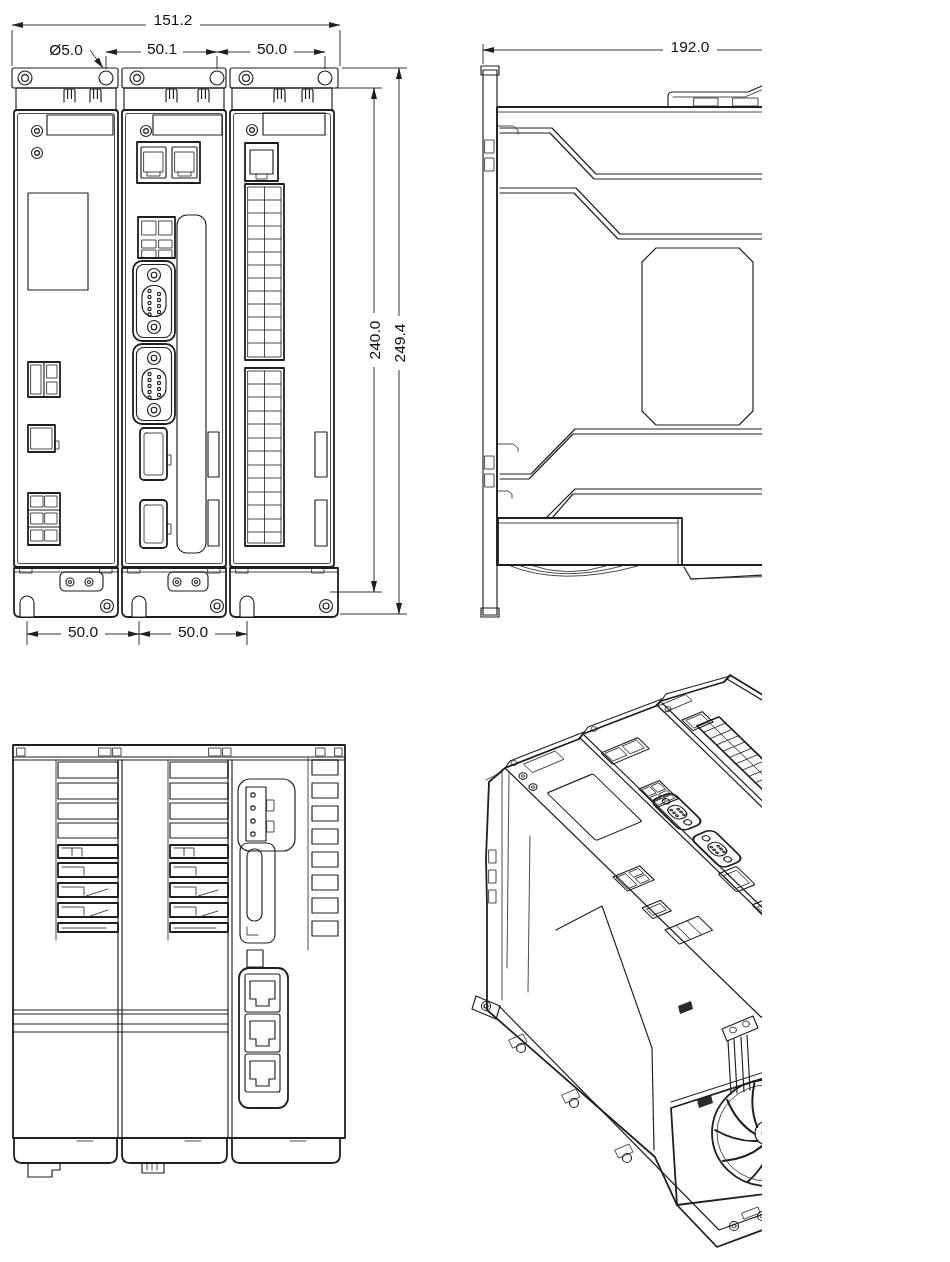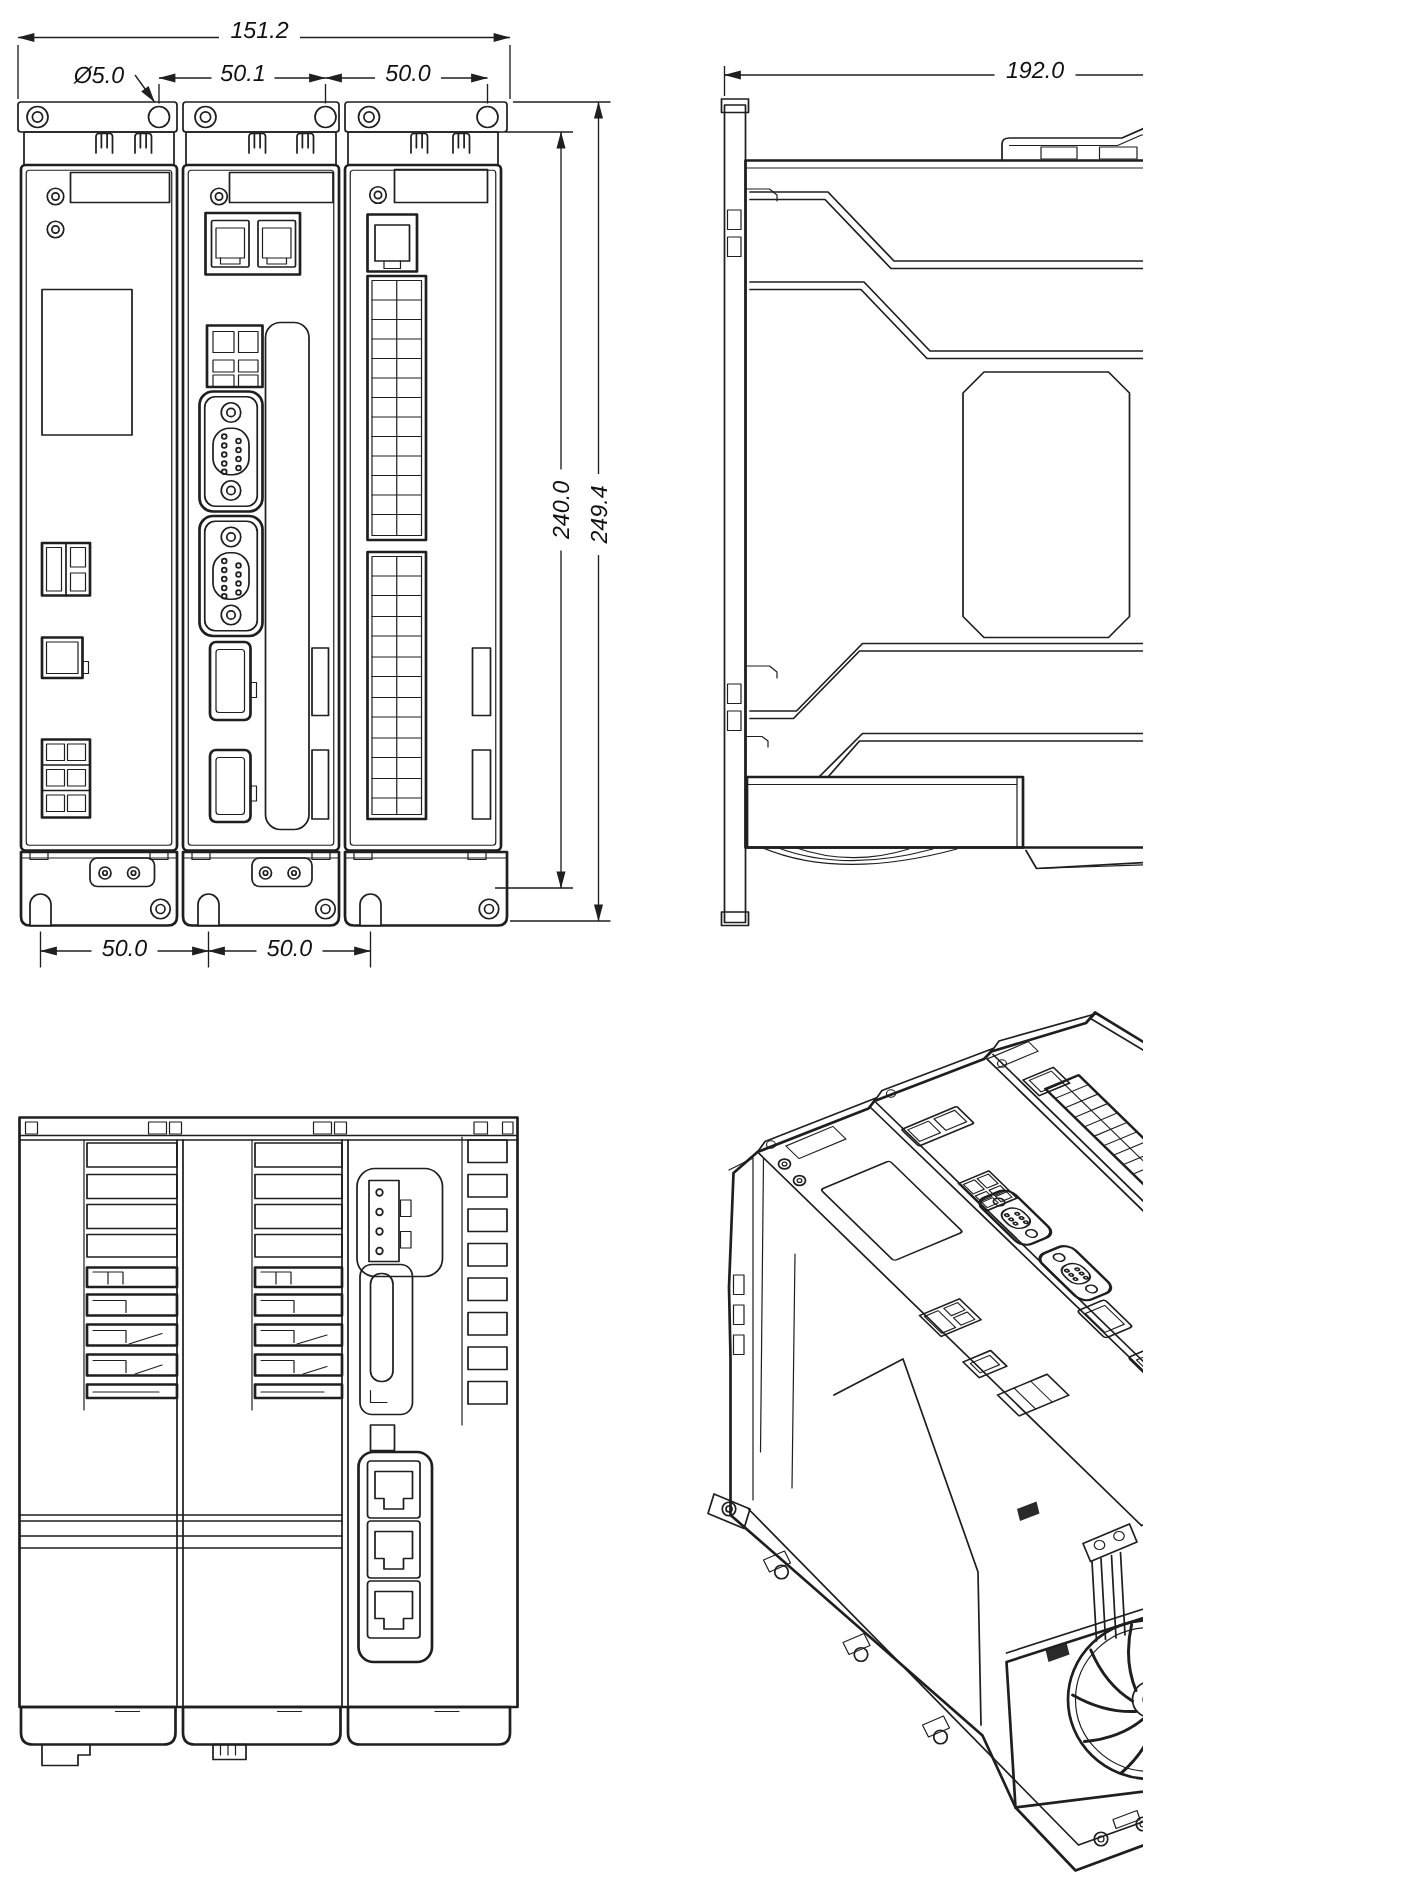--- a/index.html
+++ b/index.html
@@ -1,17 +1,17 @@
 <!DOCTYPE html>
 <html><head>
 <meta charset="utf-8">
 <style>
   html,body{margin:0;padding:0;background:#ffffff;}
   #canvas{position:relative;width:762px;height:1262px;background:#fff;overflow:hidden;
-          font-family:"Liberation Sans",sans-serif;font-style:italic;}
+          font-family:"Liberation Sans",sans-serif;}
   svg{display:block}
   .ln{fill:none;stroke:#1f1f1f;stroke-width:1.15;stroke-linejoin:round;stroke-linecap:round;}
   .thk{stroke-width:1.8;}
   .thn{stroke-width:0.8;}
   .dim{fill:none;stroke:#1f1f1f;stroke-width:0.9;}
   .fillw{fill:#ffffff;stroke:#1f1f1f;stroke-width:1.15;}
   .blk{fill:#2a2a2a;stroke:none;}
   text.dtx{font-family:"Liberation Sans","DejaVu Sans",sans-serif;font-size:15.5px;fill:#111;
            text-anchor:middle;}
   .bg{fill:#ffffff;stroke:none;}

